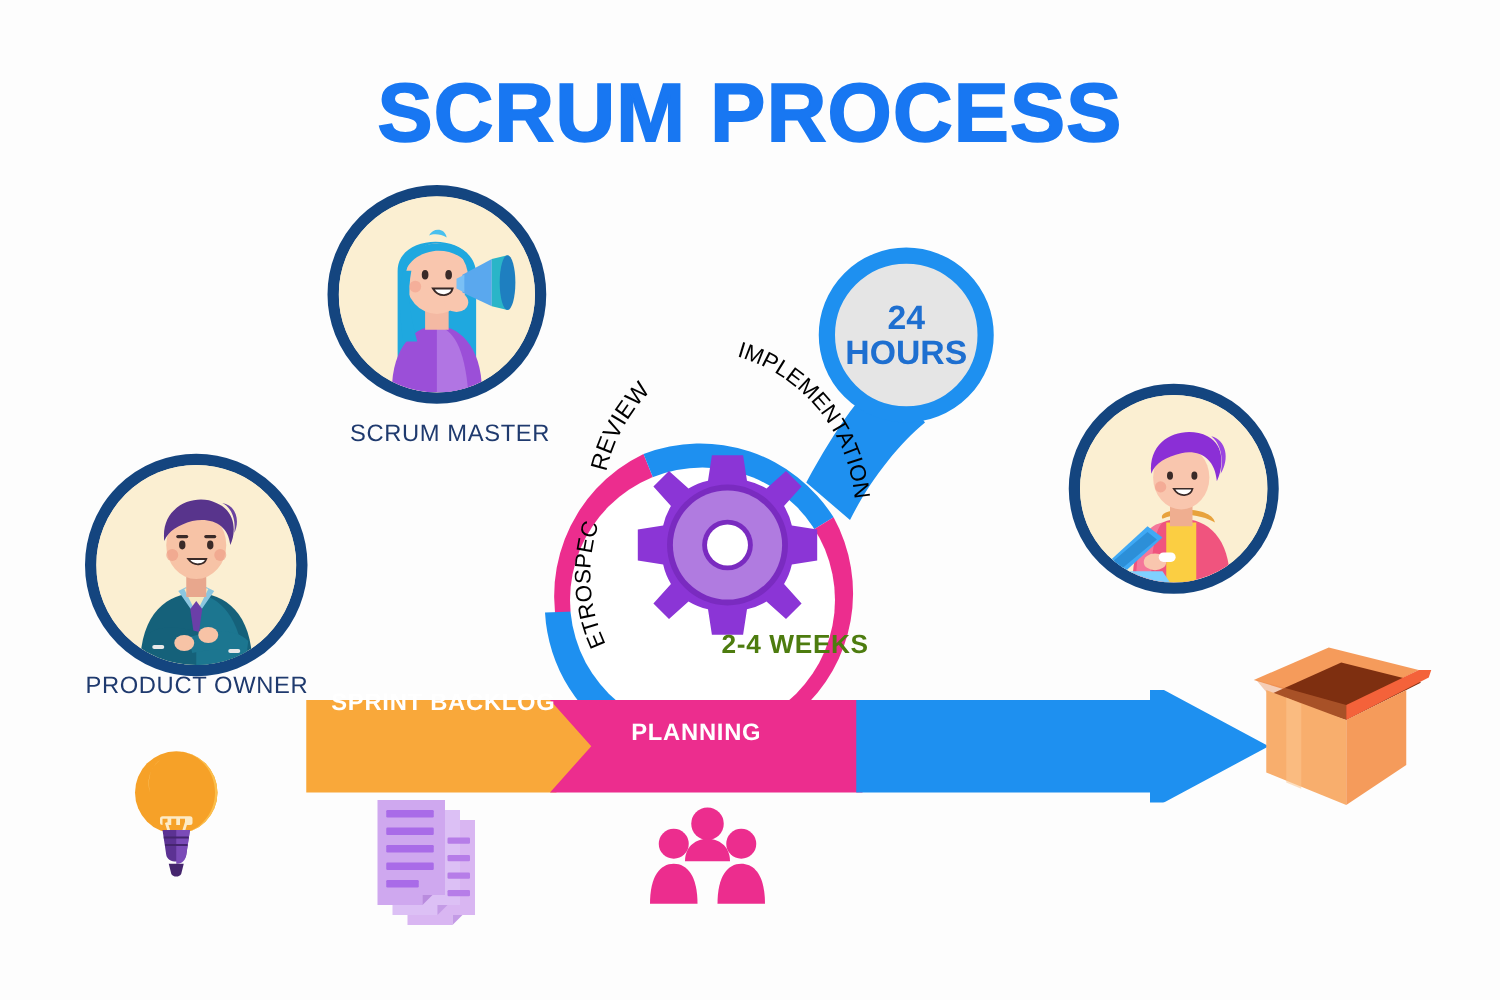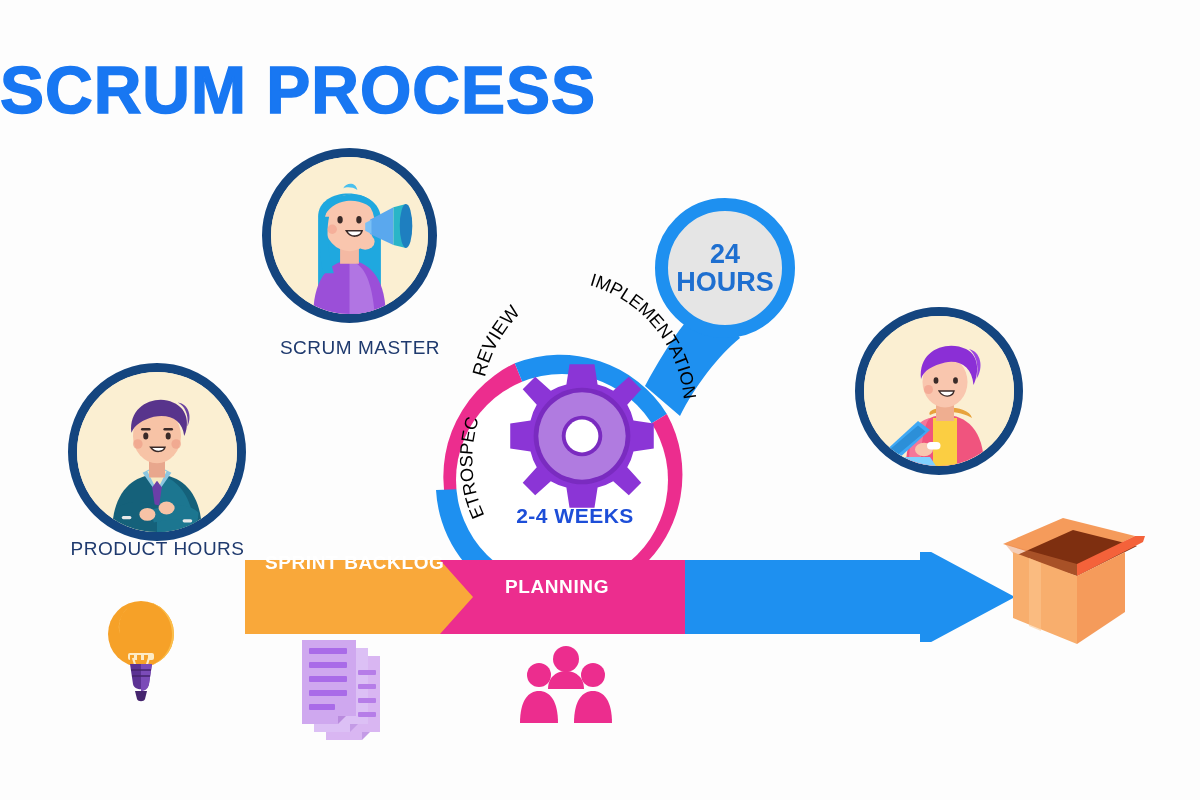--- a/index.html
+++ b/index.html
@@ -6,21 +6,21 @@
   body{
     width:1200px;height:800px;overflow:hidden;position:relative;
     font-family:"Liberation Sans","DejaVu Sans",sans-serif;
     background:#fdfdfd;
   }
   #stage{position:absolute;inset:0;width:1200px;height:800px;}
   .abs{position:absolute;}
 
   
   #title{
-    left:0;top:52px;width:1200px;
+    left:0;top:52px;width:1200px;text-align:center;
     font-size:66px;font-weight:bold;letter-spacing:1px;
     color:#1877F2;
     font-family:"Liberation Sans","DejaVu Sans",sans-serif;
     -webkit-text-stroke:1.5px #1877F2;
   }
 
   
   .avatar{
     border-radius:50%;
     background:#FBEFD2;
@@ -38,22 +38,22 @@
     left:655px;top:198px;width:140px;height:140px;
     border-radius:50%;border:13px solid #1E90F0;
     background:#e5e5e5;box-sizing:border-box;
     display:flex;flex-direction:column;align-items:center;justify-content:center;
   }
   #hours-circle .n{font-size:27px;font-weight:bold;color:#1E6FD0;line-height:1.05;}
   #hours-circle .u{font-size:27px;font-weight:bold;color:#1E6FD0;line-height:1.05;}
 
   
   #weeks{
-    left:455px;top:504px;width:240px;text-align:center;
-    font-size:21px;font-weight:bold;color:#1d4ed8;letter-spacing:0.5px;
+    left:455px;top:504px;width:240px;text-align:right;
+    font-size:21px;font-weight:bold;color:#4d7c0f;letter-spacing:0.5px;
   }
 
   
   .bar-label{
     position:absolute;font-weight:bold;color:#ffffff;
     letter-spacing:0.6px;white-space:nowrap;
   }
   #lbl-backlog{left:265px;top:552px;font-size:19px;}
   #lbl-planning{left:505px;top:576px;font-size:19px;}
   #lbl-dod{left:722px;top:577px;font-size:18.5px;}
@@ -205,21 +205,21 @@
       <path d="M46 47 C49 51 54 50 55 47 Z" fill="#FFFFFF" stroke="#3A2A28" stroke-width="0.9"></path>
 
       <path d="M24 86 C32 78 45 82 54 84 L52 92 C42 90 32 88 25 94 Z" fill="#15617A"></path>
       <path d="M76 88 C68 80 55 84 46 86 L48 94 C58 92 68 90 75 96 Z" fill="#1C7690"></path>
       <ellipse cx="56" cy="85" rx="5" ry="4" fill="#F7C3A6"></ellipse>
       <ellipse cx="44" cy="89" rx="5" ry="4" fill="#F7C3A6"></ellipse>
       <rect x="28" y="90" width="6" height="2" rx="1" fill="#E8E8E8"></rect>
       <rect x="66" y="92" width="6" height="2" rx="1" fill="#E8E8E8"></rect>
     </svg>
   </div>
-  <div class="abs role-label" id="lbl-productowner">PRODUCT HOURS</div>
+  <div class="abs role-label" id="lbl-productowner">PRODUCT OWNER</div>
 
   <div class="abs avatar" style="left:855px;top:307px;width:168px;height:168px;">
     <svg width="150" height="150" viewBox="0 0 100 100">
       <rect width="100" height="100" fill="#FBEFD2"></rect>
 
       <path d="M28 100 C28 76 40 66 54 66 C68 66 80 76 80 100 Z" fill="#F0547E"></path>
 
       <path d="M46 68 L62 68 L62 100 L46 100 Z" fill="#FBCE42"></path>
       <path d="M44 68 C40 72 38 84 38 100 L30 100 C30 80 34 70 44 68 Z" fill="#F4779A"></path>
 

